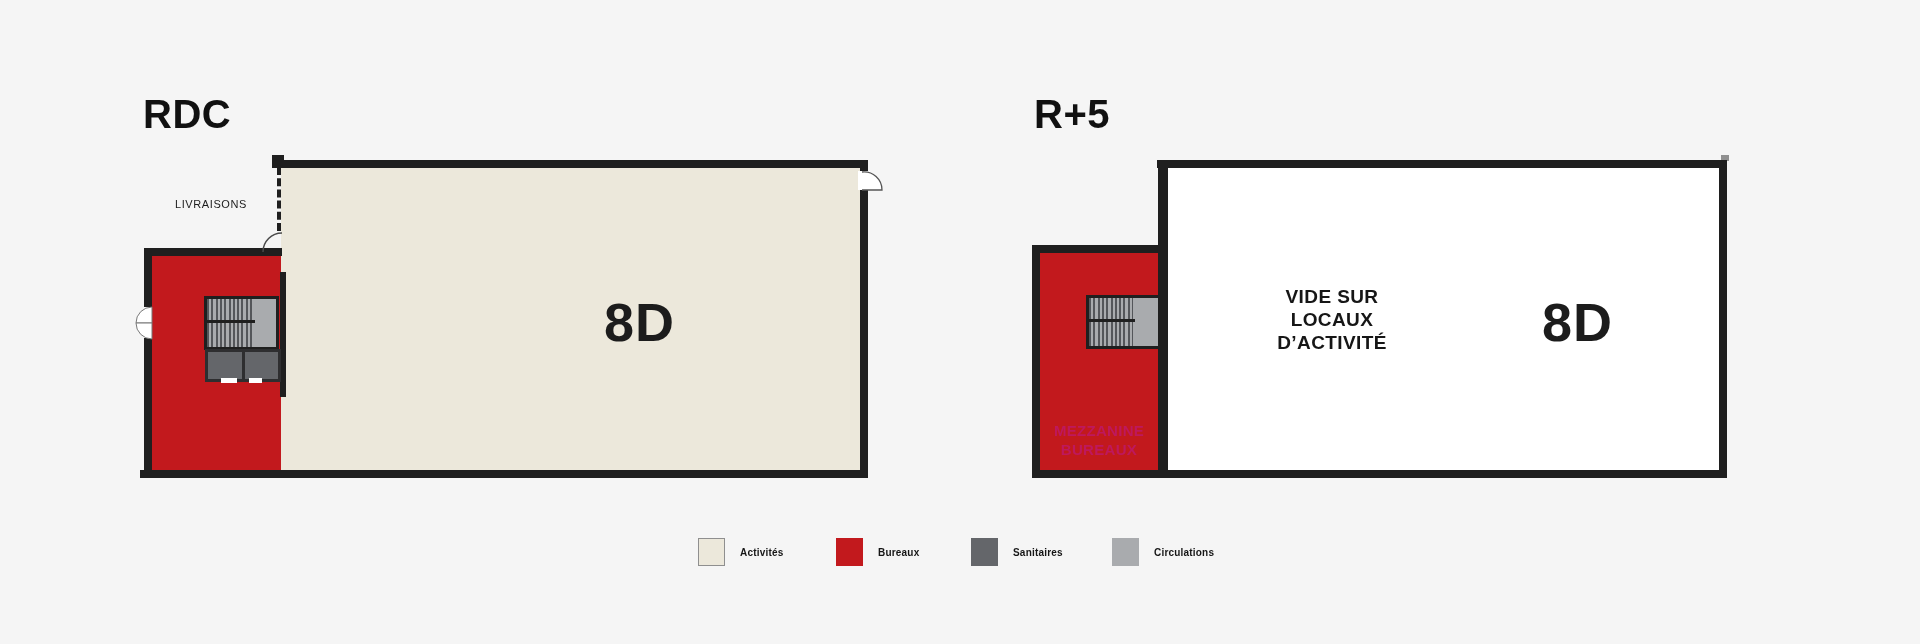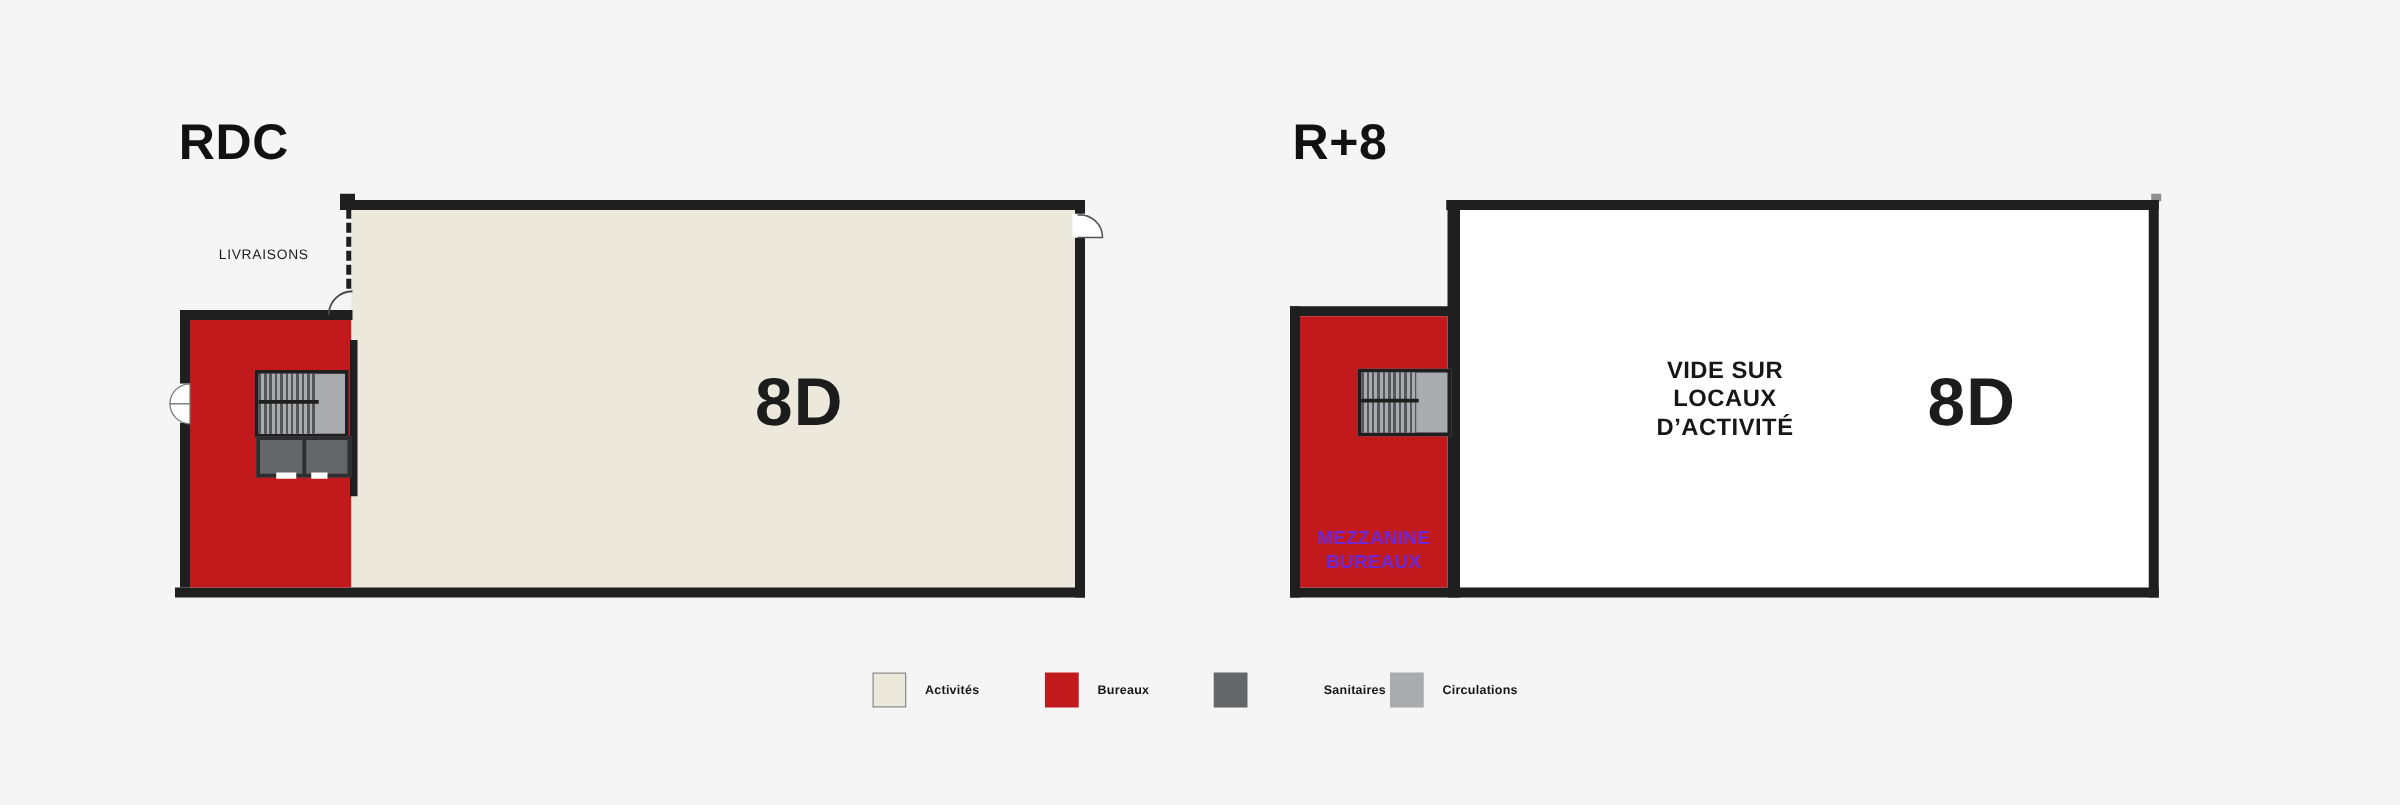--- a/index.html
+++ b/index.html
@@ -24,21 +24,21 @@
   .small-caps-label{
     position:absolute;text-align:center;
     font-size:11px;font-weight:normal;letter-spacing:0.6px;color:#1c1c1c;
   }
   .void-label{
     position:absolute;width:200px;text-align:center;
     font-size:19px;font-weight:bold;line-height:23px;letter-spacing:0.4px;color:#161616;
   }
   .mezz-label{
     position:absolute;width:118px;text-align:center;
-    font-size:15px;font-weight:bold;line-height:19px;letter-spacing:0.3px;color:#6d28d9;
+    font-size:15px;font-weight:bold;line-height:19px;letter-spacing:0.3px;color:#be185d;
   }
   .area-activity{position:absolute;background:#ece8db;}
   .area-white{position:absolute;background:#ffffff;}
   .area-office{position:absolute;background:#c2191d;}
   .stairs{
     position:absolute;width:75px;height:54px;box-sizing:border-box;
     background:#a9abae;border:3px solid #1f1f1f;
   }
   .stairs-hatch{
     position:absolute;
@@ -111,21 +111,21 @@
 
     <div class="door-gap" style="left:858px;top:171px;width:12px;height:19px;"></div>
     <svg style="left:856px;top:168px;" width="30" height="26" viewBox="0 0 30 26">
       <path d="M6,4 A18,18 0 0 1 26,22 L6,22" fill="#ffffff" stroke="#555555" stroke-width="1.3"></path>
     </svg>
 
     <div class="unit-label" style="left:475px;top:291px;">8D</div>
   </div>
 
   <div>
-    <div class="plan-title" style="left:1034px;top:92px;">R+8</div>
+    <div class="plan-title" style="left:1034px;top:92px;">R+5</div>
 
     <div class="area-white" style="left:1168px;top:168px;width:551px;height:302px;"></div>
 
     <div class="abs" style="left:1721px;top:155px;width:8px;height:6px;background:#909090;"></div>
     <div class="wall" style="left:1157px;top:160px;width:570px;height:8px;"></div>
     <div class="wall" style="left:1158px;top:160px;width:10px;height:318px;"></div>
     <div class="wall" style="left:1719px;top:160px;width:8px;height:318px;"></div>
     <div class="wall" style="left:1032px;top:470px;width:695px;height:8px;"></div>
     <div class="wall" style="left:1032px;top:245px;width:136px;height:8px;"></div>
     <div class="wall" style="left:1032px;top:245px;width:8px;height:233px;"></div>
@@ -133,38 +133,38 @@
     <div class="area-office" style="left:1040px;top:253px;width:118px;height:217px;"></div>
 
     <div class="stairs" style="left:1086px;top:295px;"></div>
     <div class="stairs-hatch" style="left:1089px;top:298px;width:44px;height:48px;"></div>
     <div class="stairs-divider" style="left:1089px;top:319px;width:46px;height:3px;"></div>
 
     <div class="mezz-label" style="left:1040px;top:421px;">
       <div>MEZZANINE</div>
       <div>BUREAUX</div>
     </div>
-    <div class="void-label" style="left:1280px;top:285px;">
+    <div class="void-label" style="left:1232px;top:285px;">
       <div>VIDE SUR</div>
       <div>LOCAUX</div>
       <div>D’ACTIVITÉ</div>
     </div>
     <div class="unit-label" style="left:1413px;top:291px;">8D</div>
   </div>
 
   <div>
     <div class="legend-item" style="left:698px;">
       <span class="legend-swatch bordered" style="background: rgb(236, 232, 219);"></span>
       <span class="legend-label">Activités</span>
     </div>
     <div class="legend-item" style="left:836px;">
       <span class="legend-swatch" style="background: rgb(194, 25, 29);"></span>
       <span class="legend-label">Bureaux</span>
     </div>
-    <div class="legend-item" style="left:971px;gap:46px;">
+    <div class="legend-item" style="left:971px;">
       <span class="legend-swatch" style="background: rgb(100, 102, 106);"></span>
       <span class="legend-label">Sanitaires</span>
     </div>
     <div class="legend-item" style="left:1112px;">
       <span class="legend-swatch" style="background: rgb(169, 171, 174);"></span>
       <span class="legend-label">Circulations</span>
     </div>
   </div>
 
 </div>

